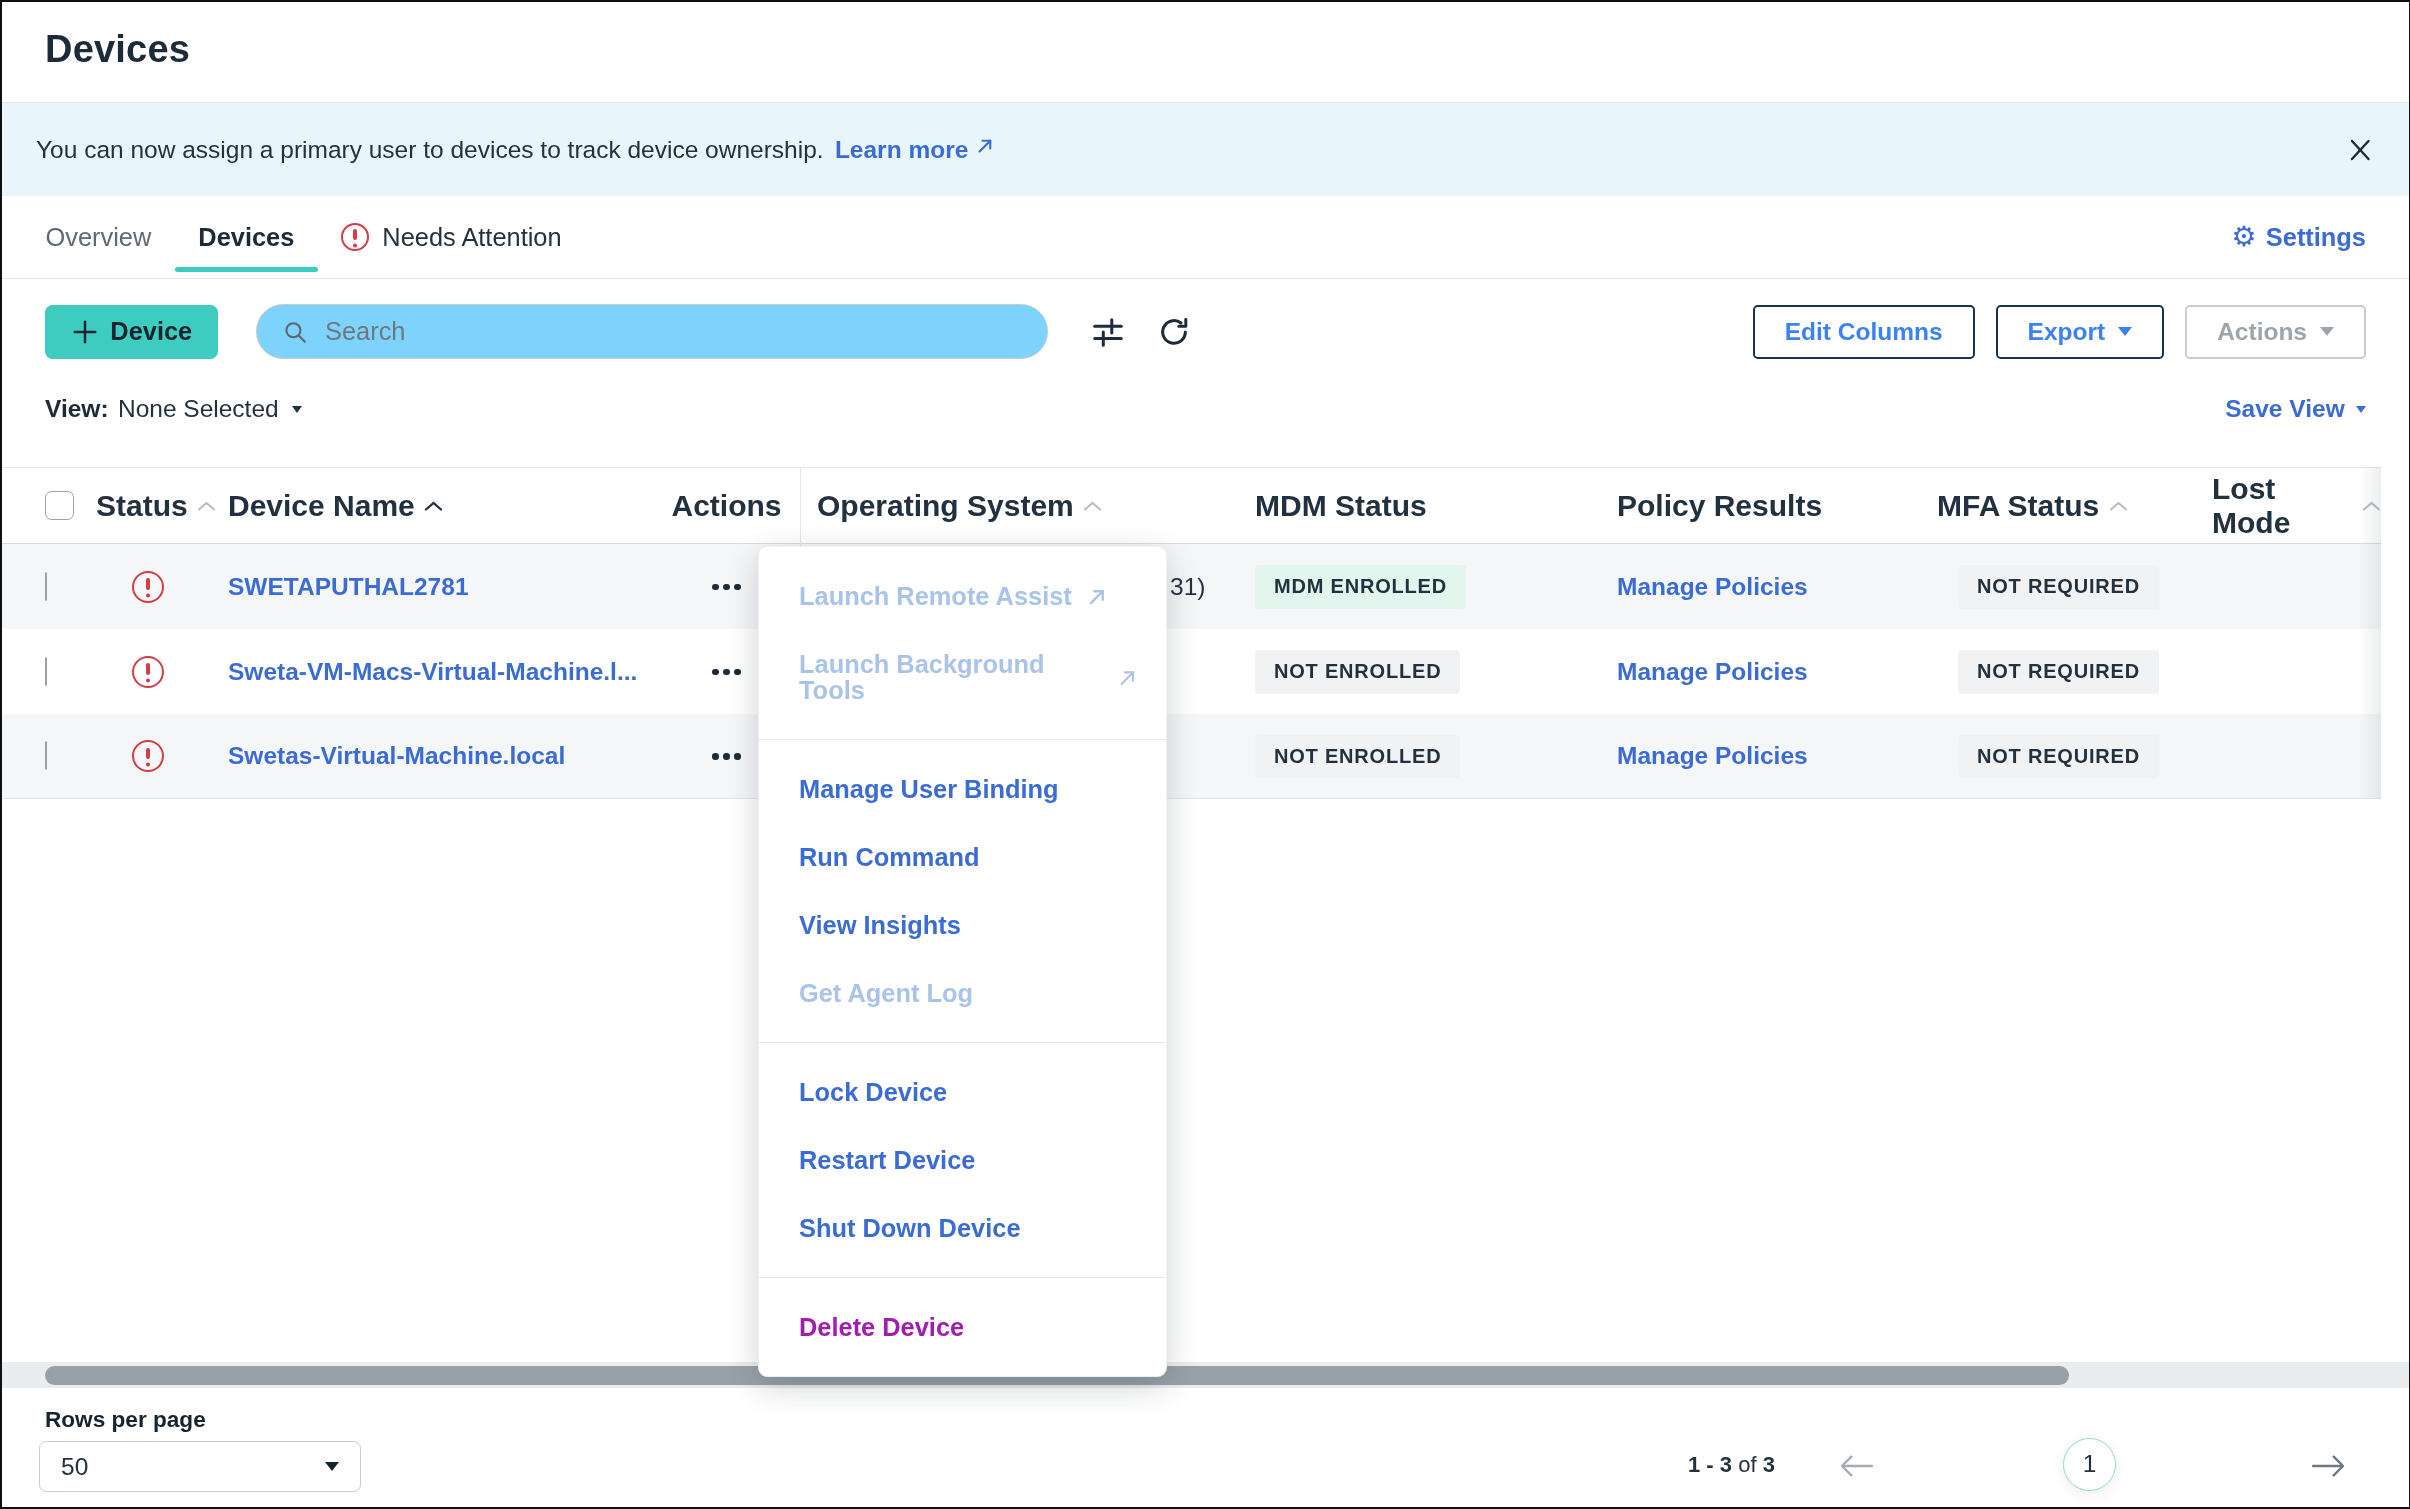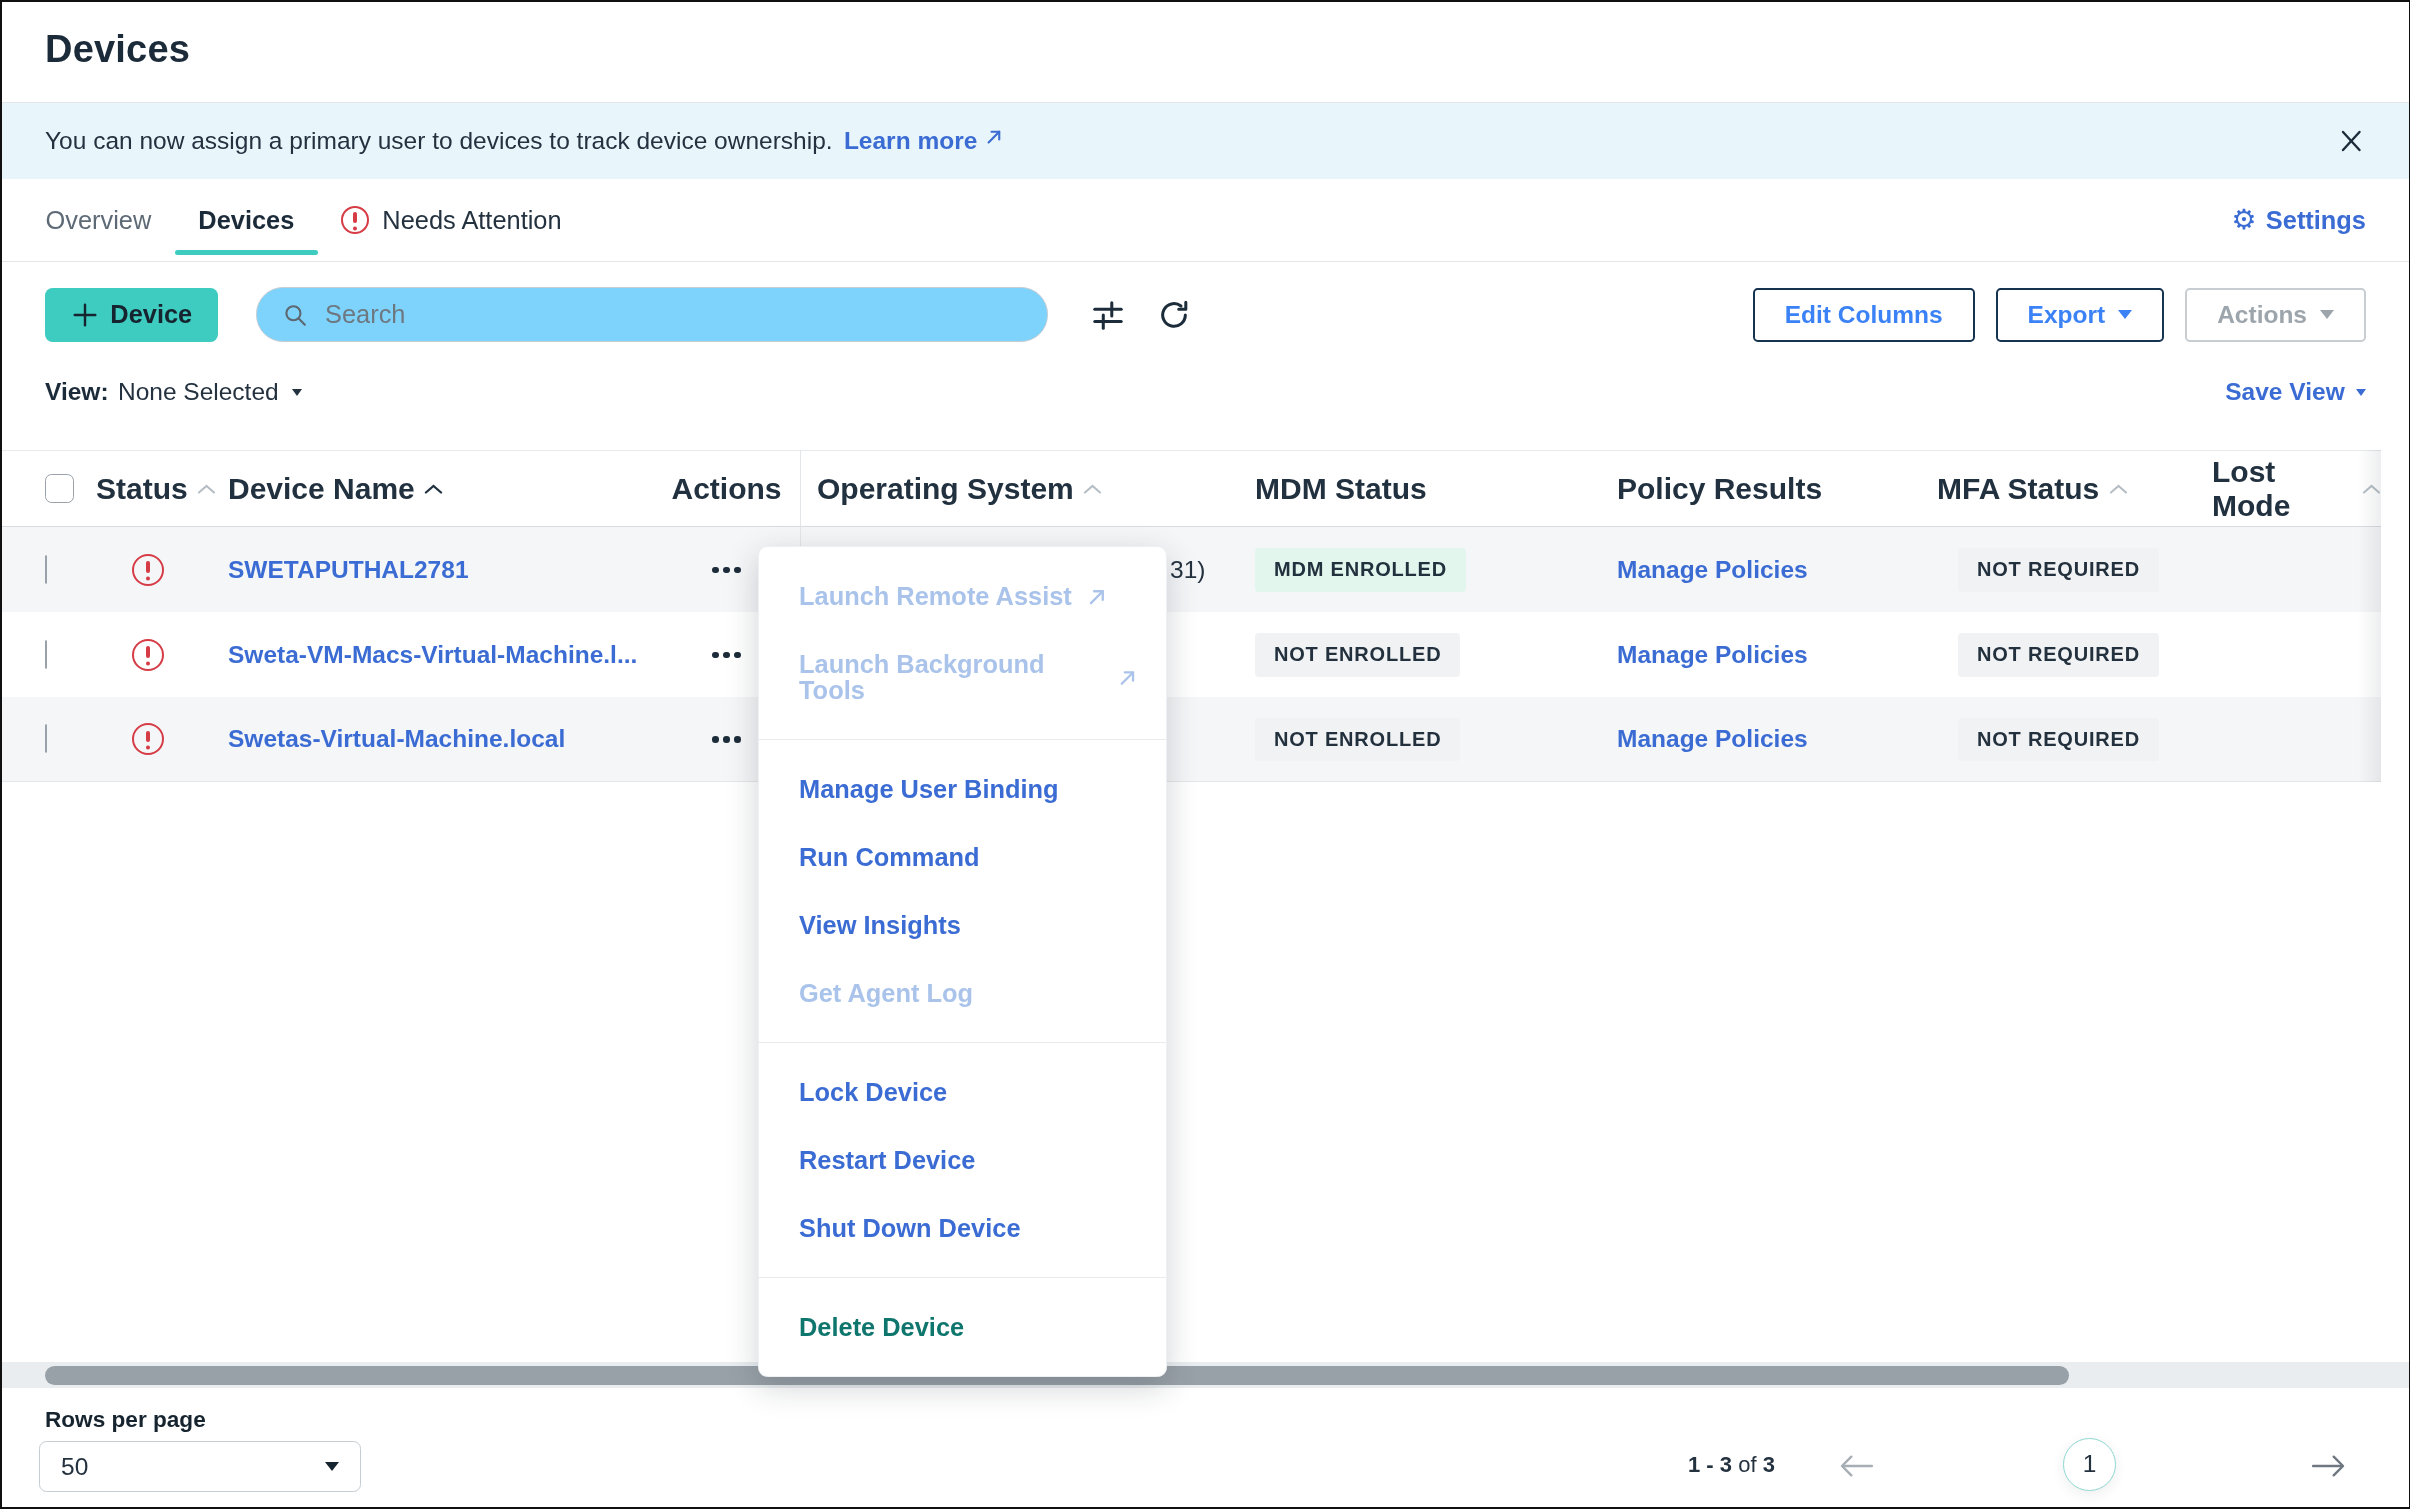--- a/index.html
+++ b/index.html
@@ -7,22 +7,22 @@
   body { font-family:"Liberation Sans","DejaVu Sans",sans-serif; color:#1d2c3a; }
 
   .frame { position:relative; width:2411px; height:1509px; border:2.8px solid #101010;
            background:#ffffff; overflow:hidden; }
 
   
   .title-bar { padding:26px 43px 0; height:100px; }
   .title-bar h1 { font-size:38px; font-weight:bold; color:#1c2b39; letter-spacing:0.2px; }
 
   
-  .banner { height:77px; background:#e8f6fb; border-top:0.9px solid #e3e7ea;
-            display:flex; align-items:center; padding:0 43px; }
+  .banner { height:94px; background:#e8f6fb; border-top:0.9px solid #e3e7ea;
+            display:flex; align-items:center; padding:0 34px; }
   .banner-text { font-size:24.5px; color:#243240; }
   .banner-link { font-size:24.5px; color:#3b6cd4; font-weight:bold; margin-left:11.3px;
                  display:inline-flex; align-items:flex-start; cursor:pointer; }
   .banner-link svg { margin-left:7.5px; }
   .banner-close { margin-left:auto; cursor:pointer; display:flex; align-items:center; }
 
   
   .tabs-row { display:flex; align-items:stretch; border-bottom:0.9px solid #e3e7ea; height:83px; }
   .tab { position:relative; display:flex; align-items:center; padding:0 23.5px; font-size:25.4px;
          color:#5d6a76; cursor:pointer; }
@@ -111,21 +111,21 @@
 
   
   .context-menu { position:absolute; left:756px; top:544px; width:409px; background:#fff;
                   border:0.9px solid #eef1f3; border-radius:9.4px; z-index:20;
                   box-shadow:0 9.4px 32px rgba(25,35,45,0.20); overflow:hidden; }
   .menu-section { padding:15px 0; }
   .menu-section + .menu-section { border-top:0.9px solid #e8eaec; }
   .menu-item { display:flex; align-items:center; padding:21px 28px 21px 40px; font-size:25.4px;
                font-weight:bold; color:#3b6cd4; cursor:pointer; line-height:26px; }
   .menu-item.disabled { color:#a9c3ea; cursor:default; }
-  .menu-item.danger { color:#0f766e; }
+  .menu-item.danger { color:#a21caf; }
   .menu-item svg { margin-left:15px; }
 
   
   .hscroll { position:absolute; left:0; right:0; top:1360px; height:26px; background:#e9edf0; }
   .hscroll .thumb { position:absolute; left:43px; top:3.8px; width:2024px; height:19px;
                     background:#99a1a8; border-radius:9.4px; cursor:grab; }
   .rpp-label { position:absolute; left:43px; top:1405px; font-size:22.6px; font-weight:bold;
                color:#16242f; }
   .rpp-select { position:absolute; left:37px; top:1439px; width:322px; height:51px;
                 border:1.4px solid #c6ccd1; border-radius:7.5px; background:#fff;

